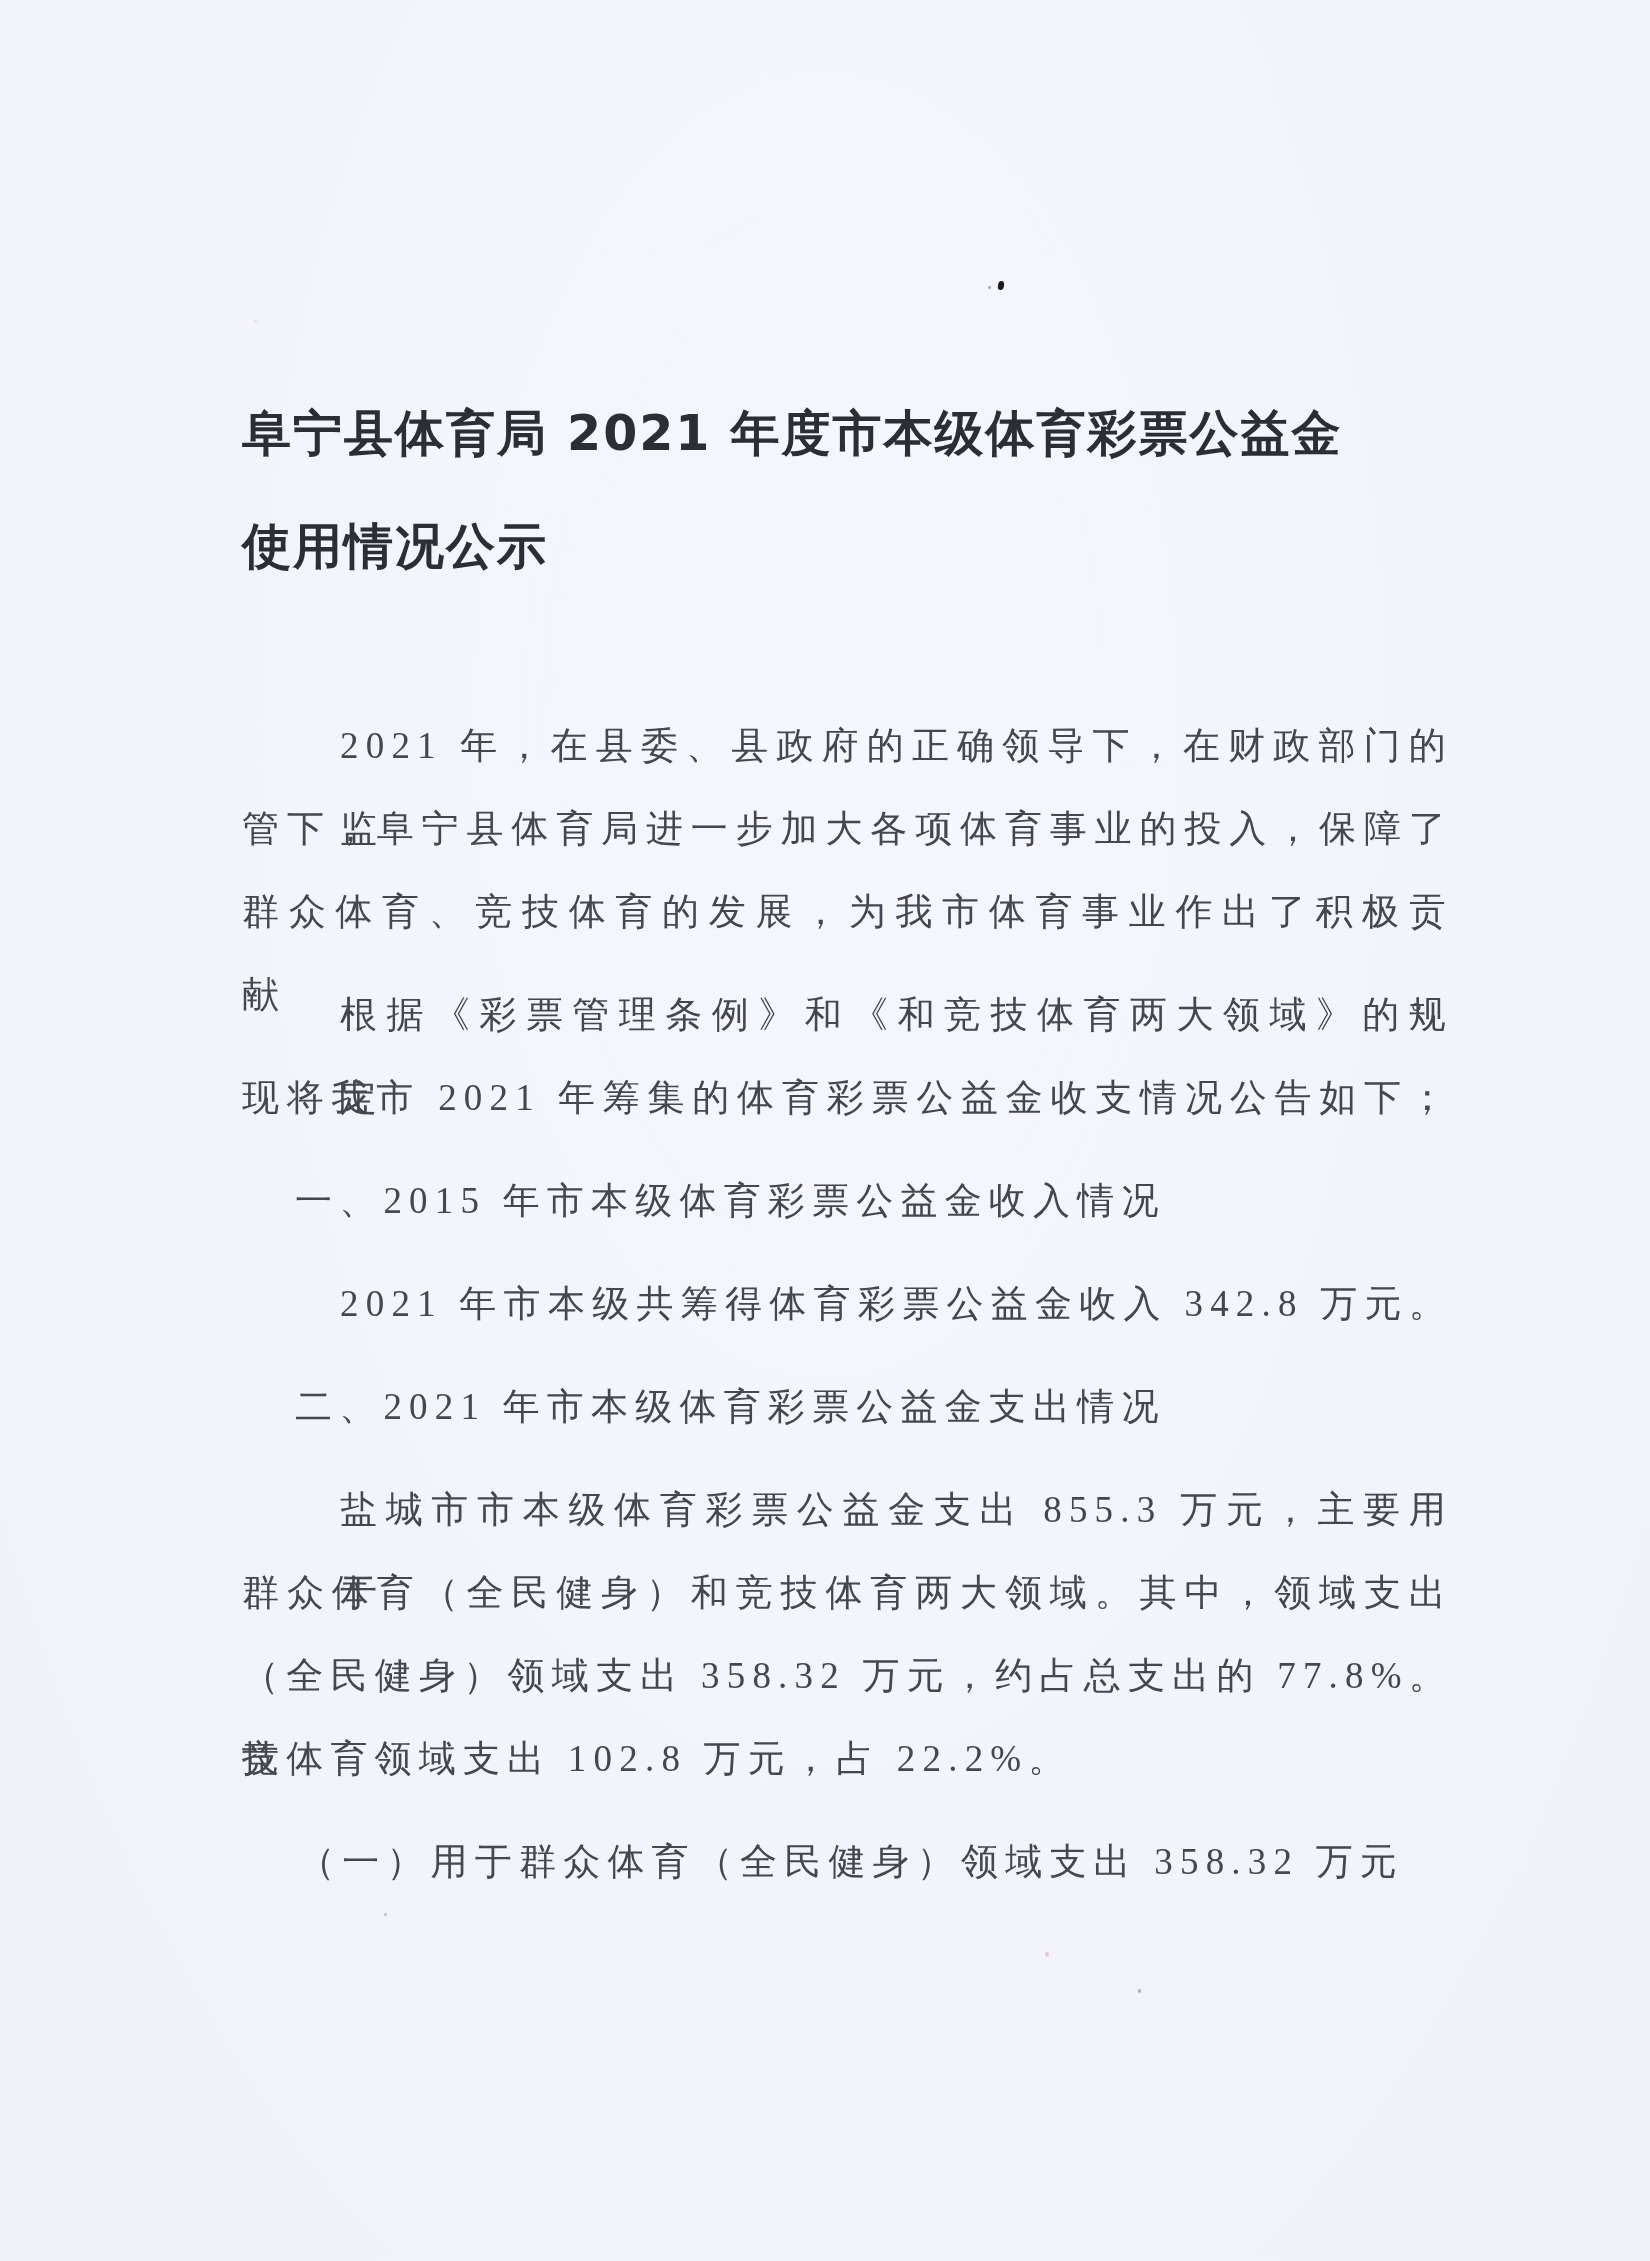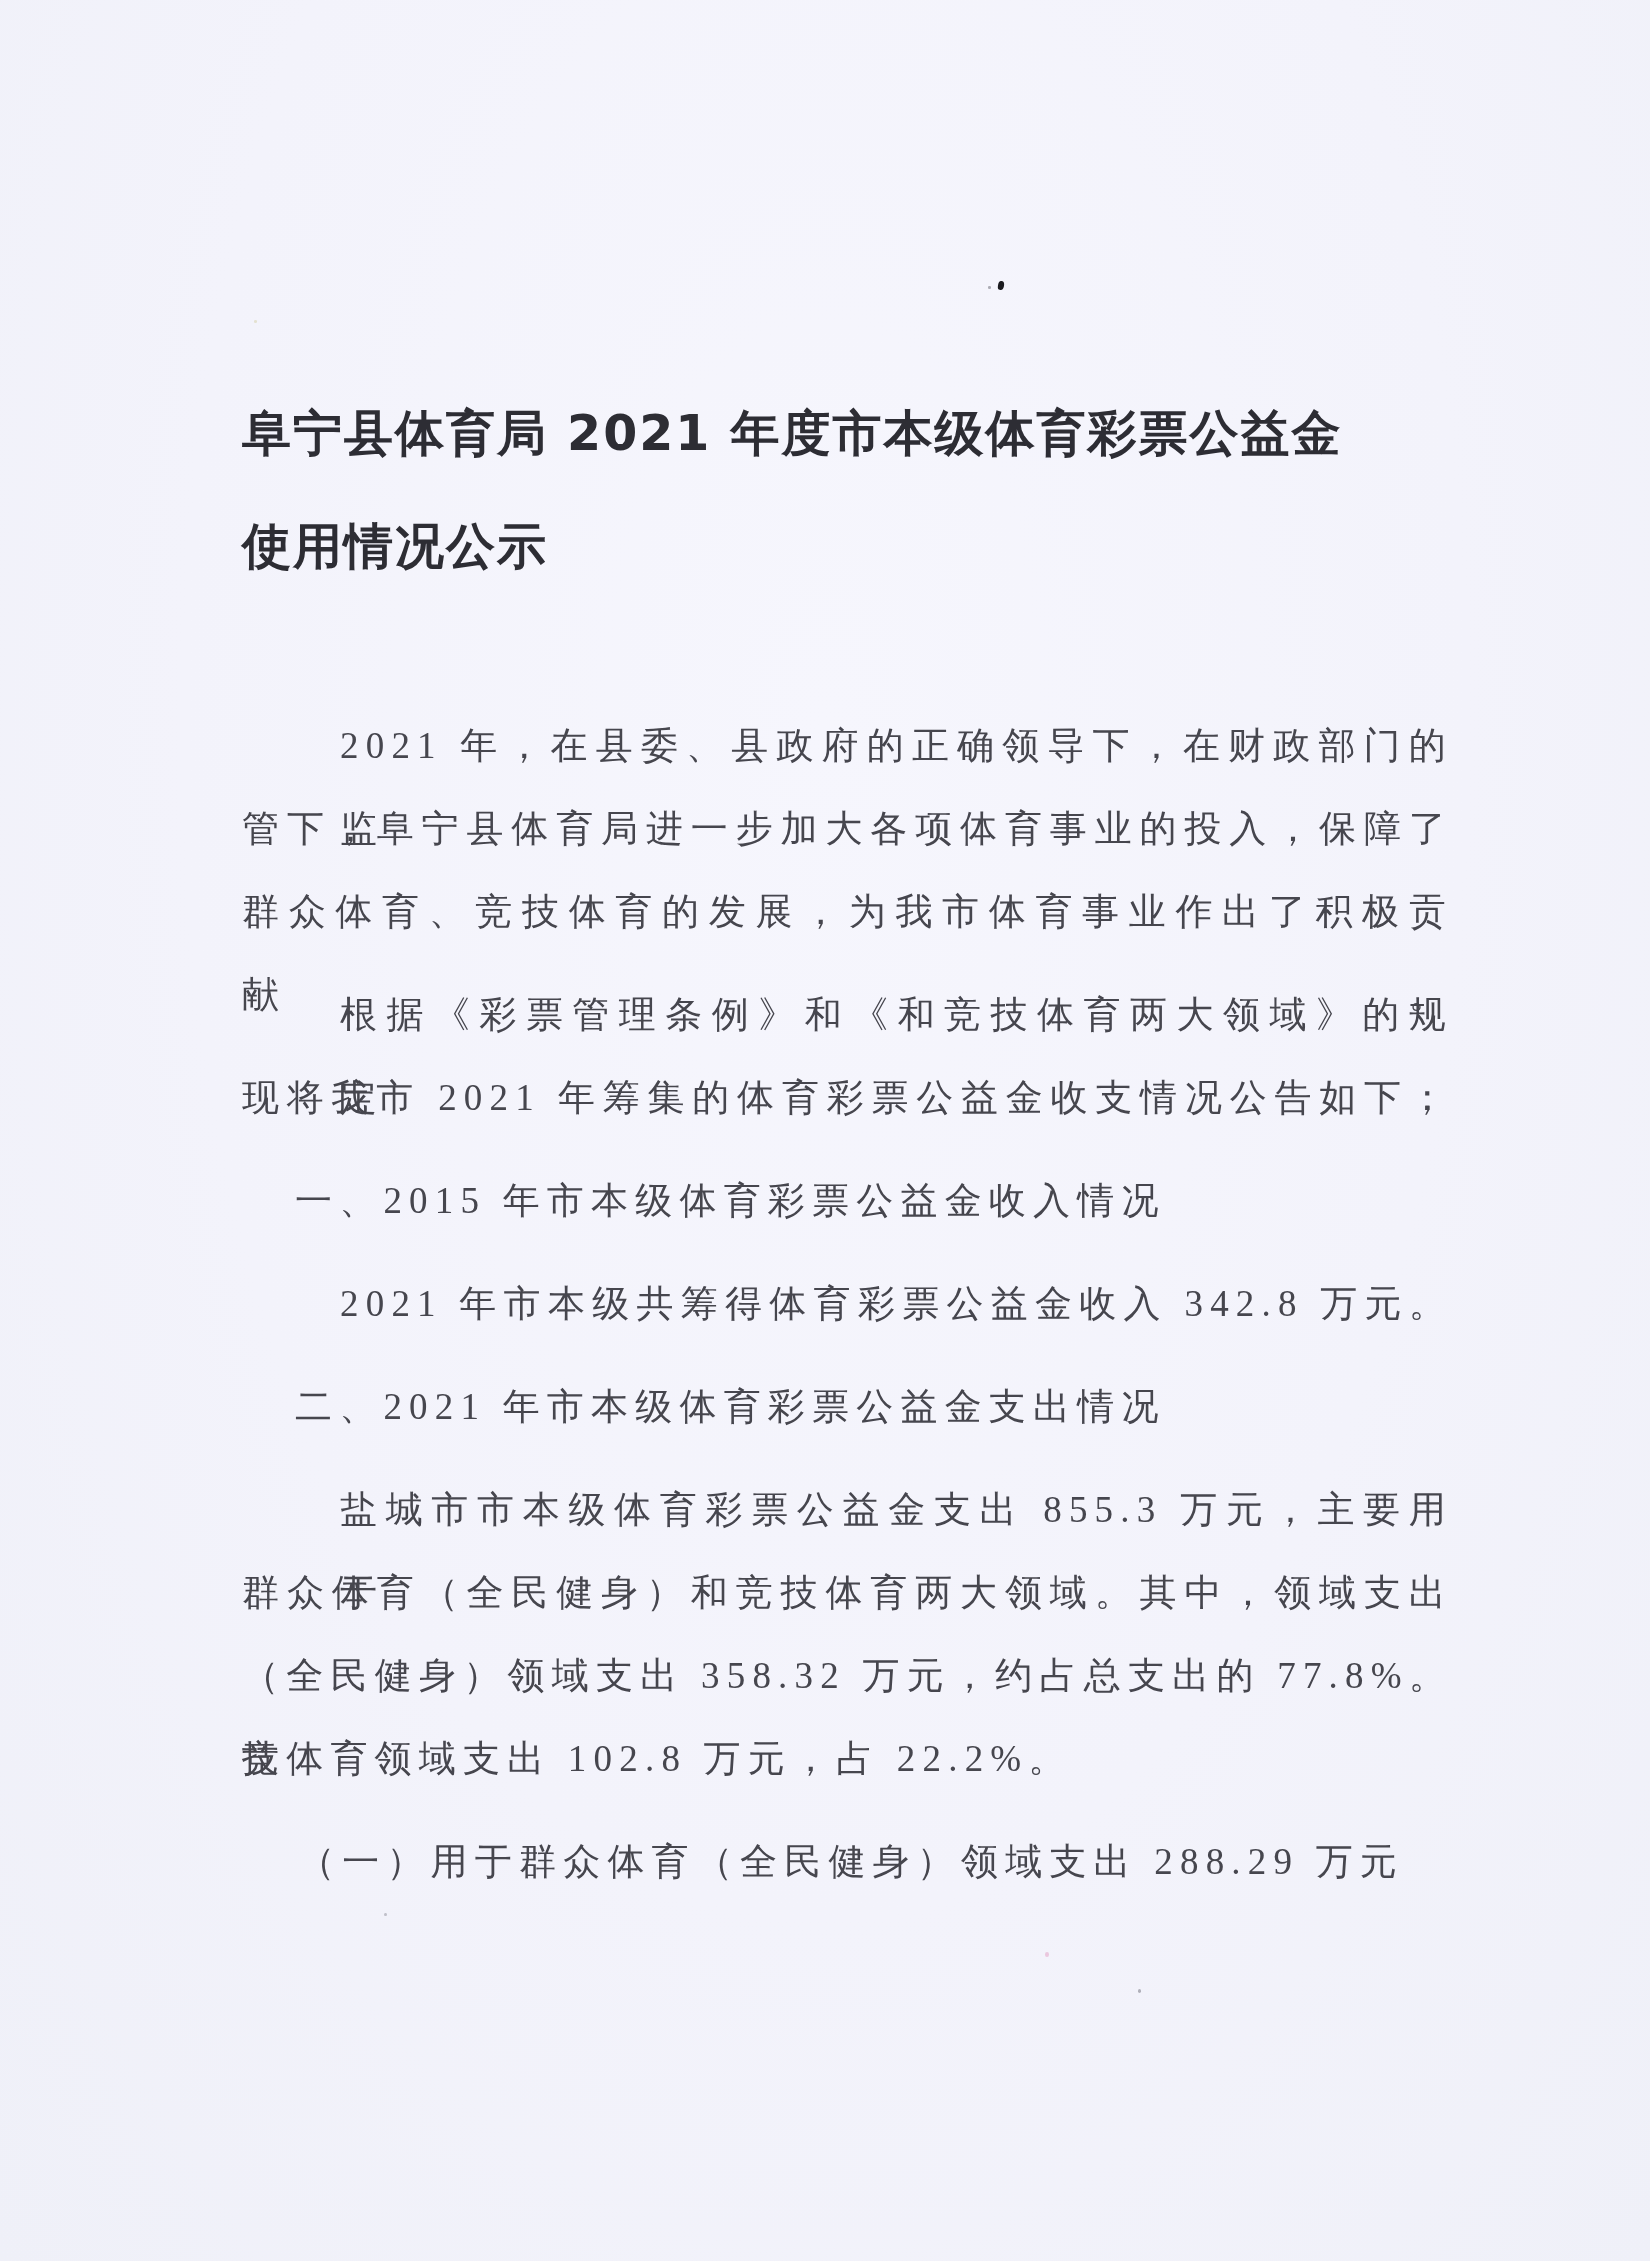--- a/index.html
+++ b/index.html
@@ -95,17 +95,17 @@
     <div class="line jl">群众体育、竞技体育的发展，为我市体育事业作出了积极贡献。</div>
     <div class="line ind2 jl ps">根据《彩票管理条例》和《和竞技体育两大领域》的规定，</div>
     <div class="line jl">现将我市 2021 年筹集的体育彩票公益金收支情况公告如下：</div>
     <div class="line ind1 ps">一、2015 年市本级体育彩票公益金收入情况</div>
     <div class="line ind2 jl ps">2021 年市本级共筹得体育彩票公益金收入 342.8 万元。</div>
     <div class="line ind1 ps">二、2021 年市本级体育彩票公益金支出情况</div>
     <div class="line ind2 jl ps">盐城市市本级体育彩票公益金支出 855.3 万元，主要用于</div>
     <div class="line jl">群众体育（全民健身）和竞技体育两大领域。其中，领域支出</div>
     <div class="line jl">（全民健身）领域支出 358.32 万元，约占总支出的 77.8%。竞</div>
     <div class="line">技体育领域支出 102.8 万元，占 22.2%。</div>
-    <div class="line ind15 ps">（一）用于群众体育（全民健身）领域支出 288.29 万元</div>
+    <div class="line ind15 ps">（一）用于群众体育（全民健身）领域支出 358.32 万元</div>
   </div>
 
 </div>
 
 
 </body></html>

